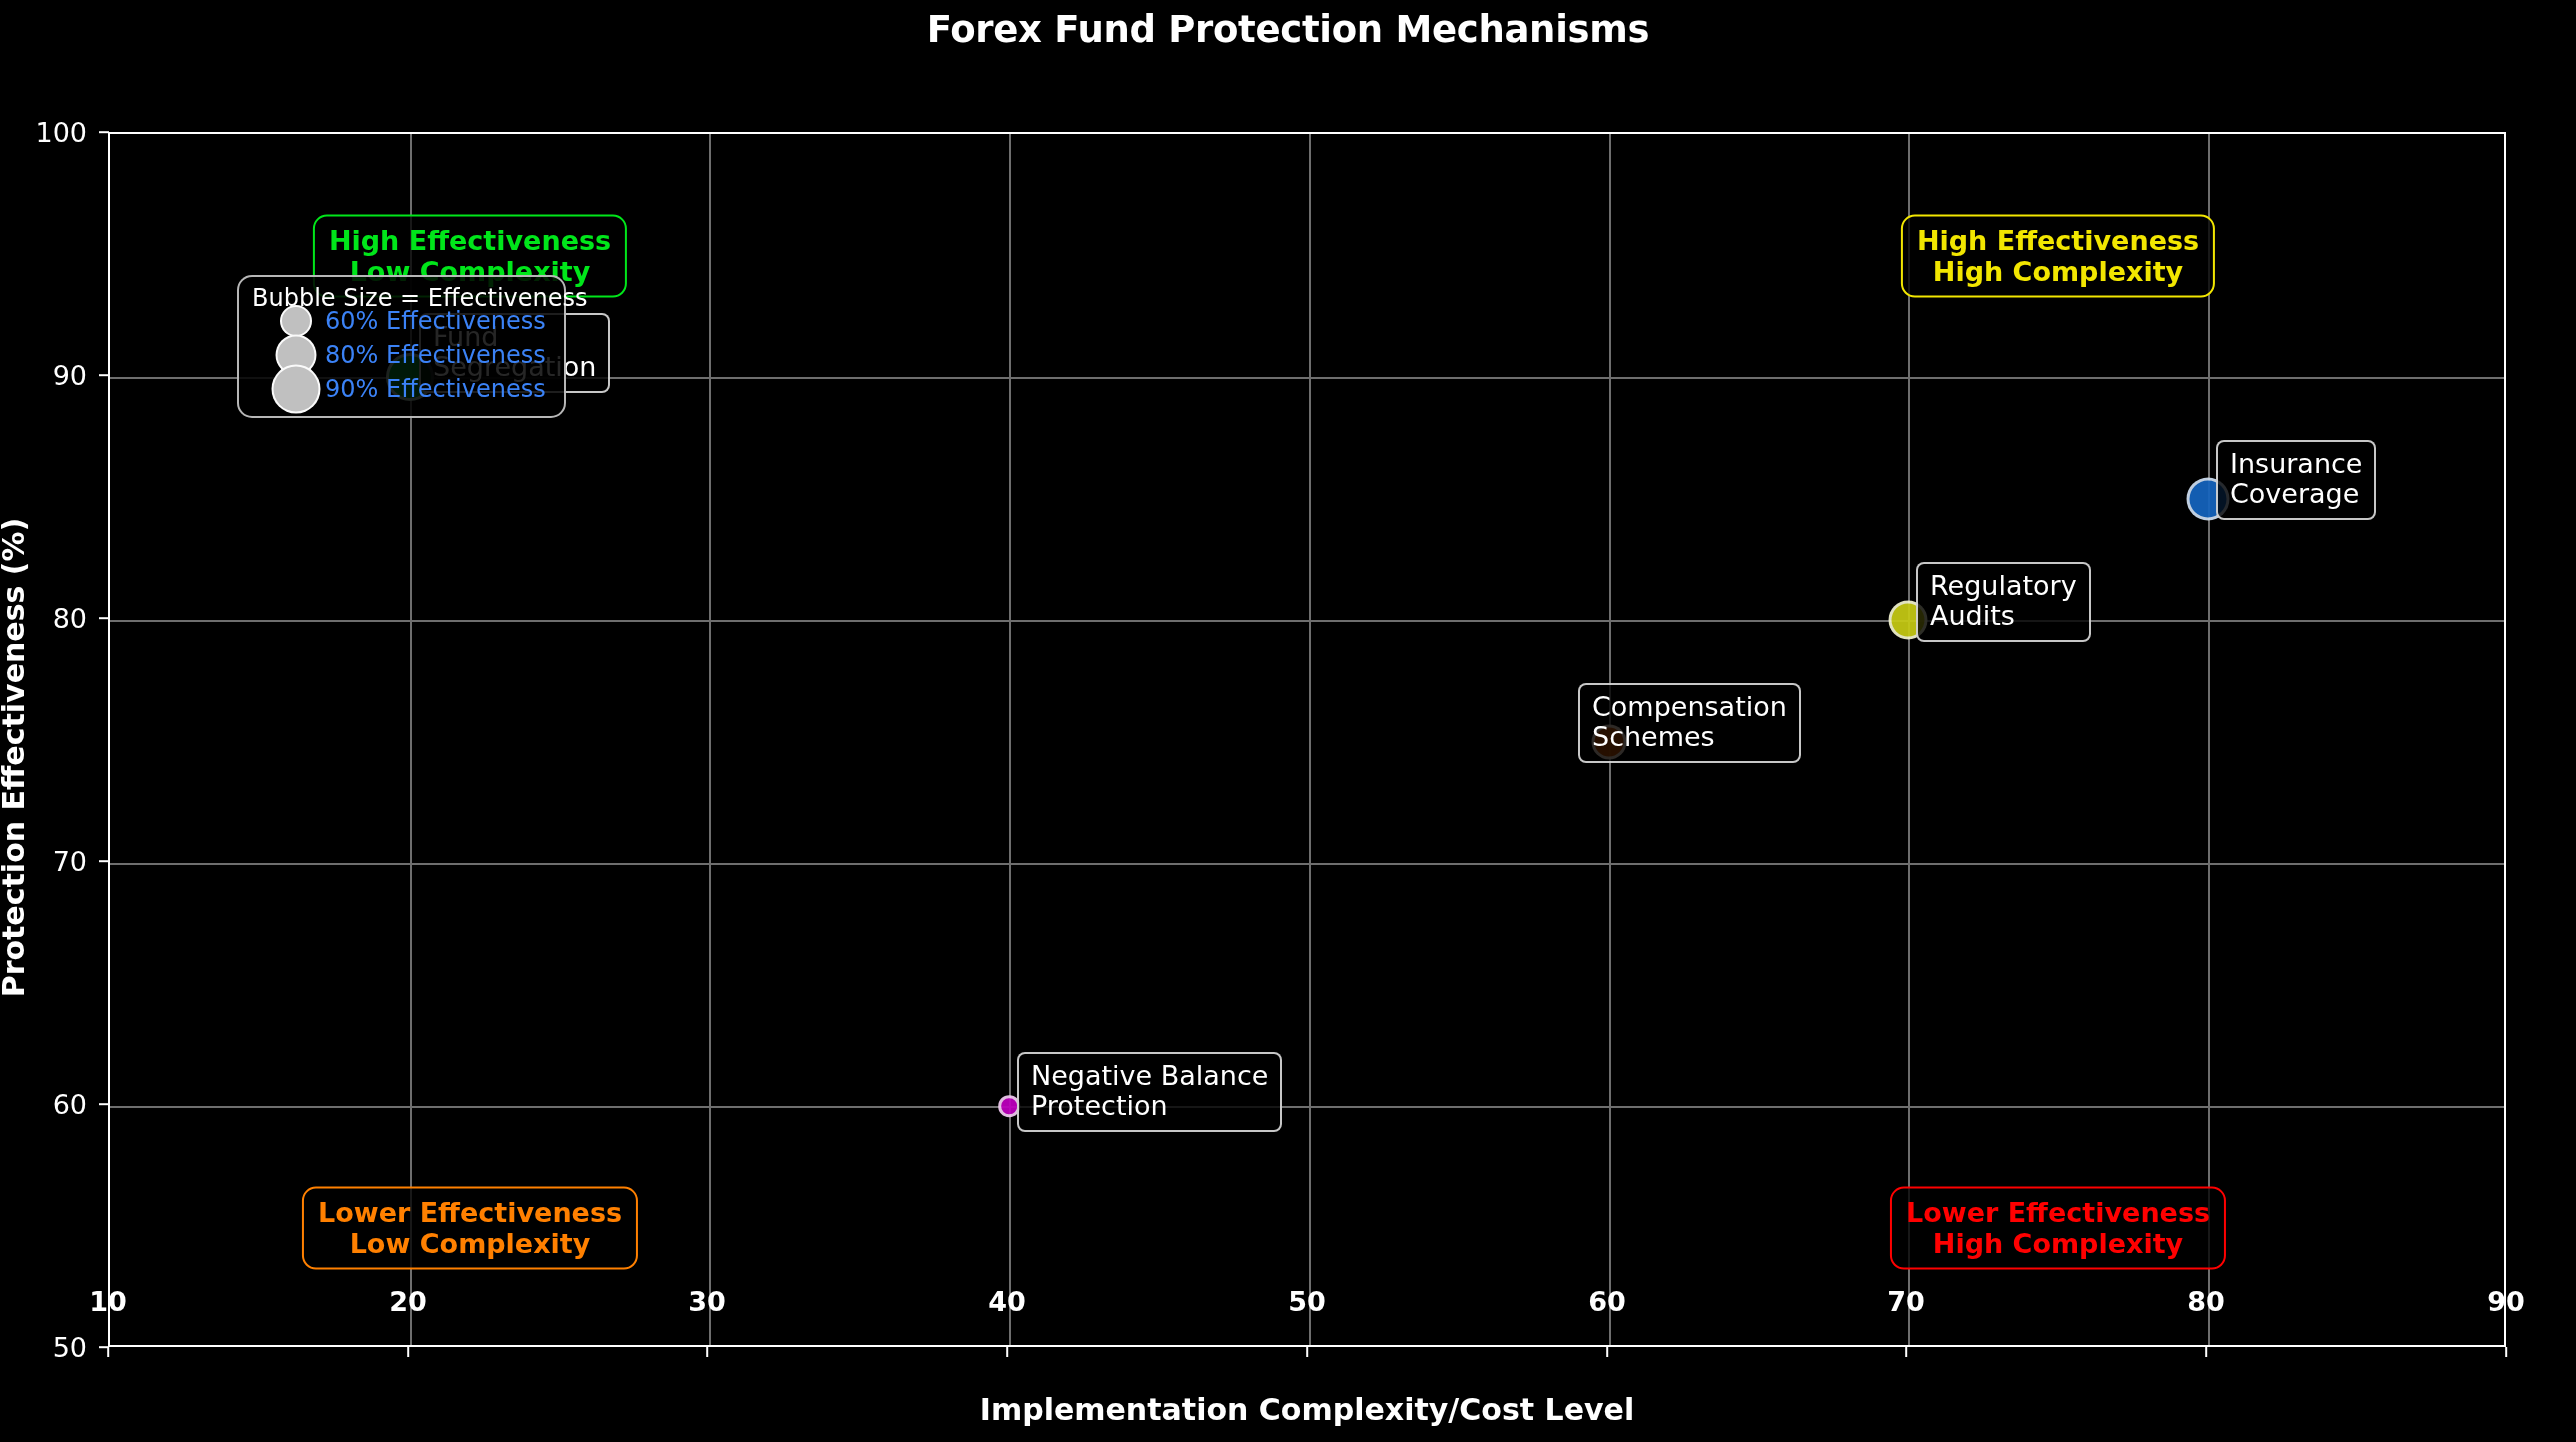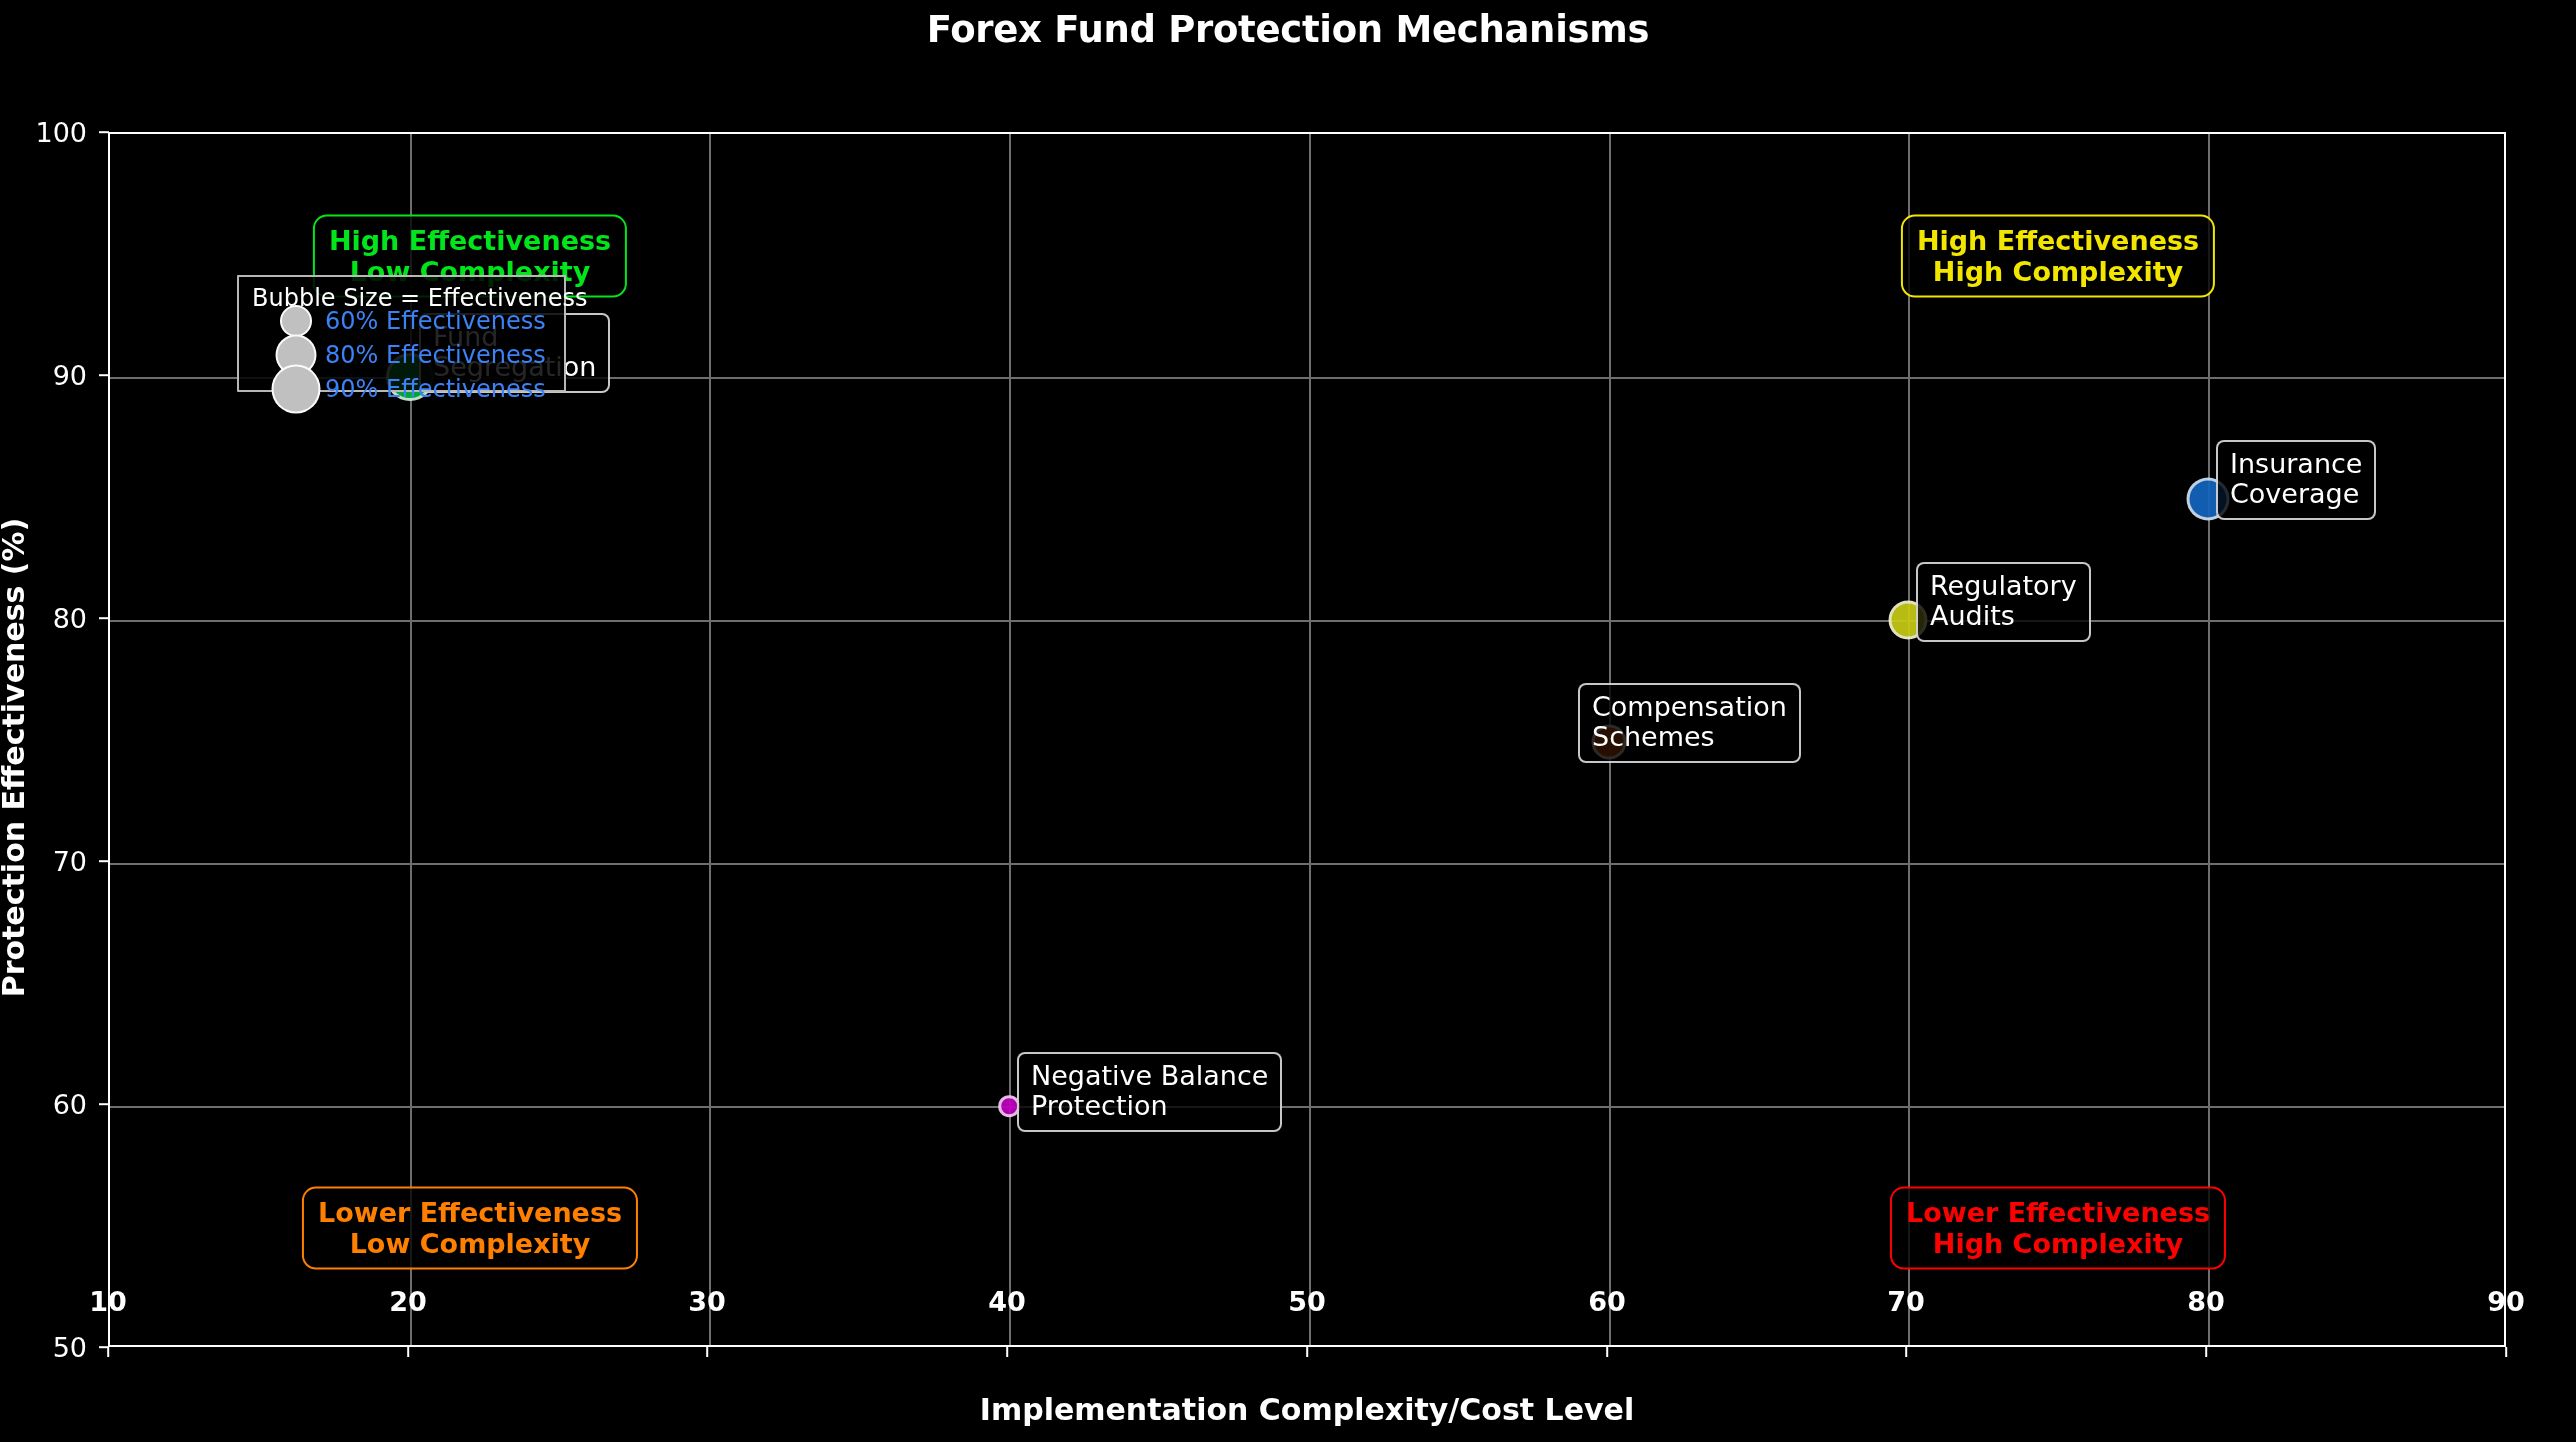--- a/index.html
+++ b/index.html
@@ -146,24 +146,24 @@
     box-sizing: border-box;
   }
   .quad-box span { display: block; }
 
   
   #size-legend {
     position: absolute;
     left: 127px;
     top: 141px;
     width: 329px;
-    height: 117px;
+    height: 143px;
     background: rgba(0,0,0,0.85);
     border: 2.2px solid rgba(215,215,215,0.85);
-    border-radius: 1px;
+    border-radius: 15px;
     box-sizing: border-box;
   }
   #size-legend-title {
     position: absolute;
     left: 13px;
     top: 6.5px;
     font-size: 24px;
     color: #ffffff;
     white-space: nowrap;
   }

